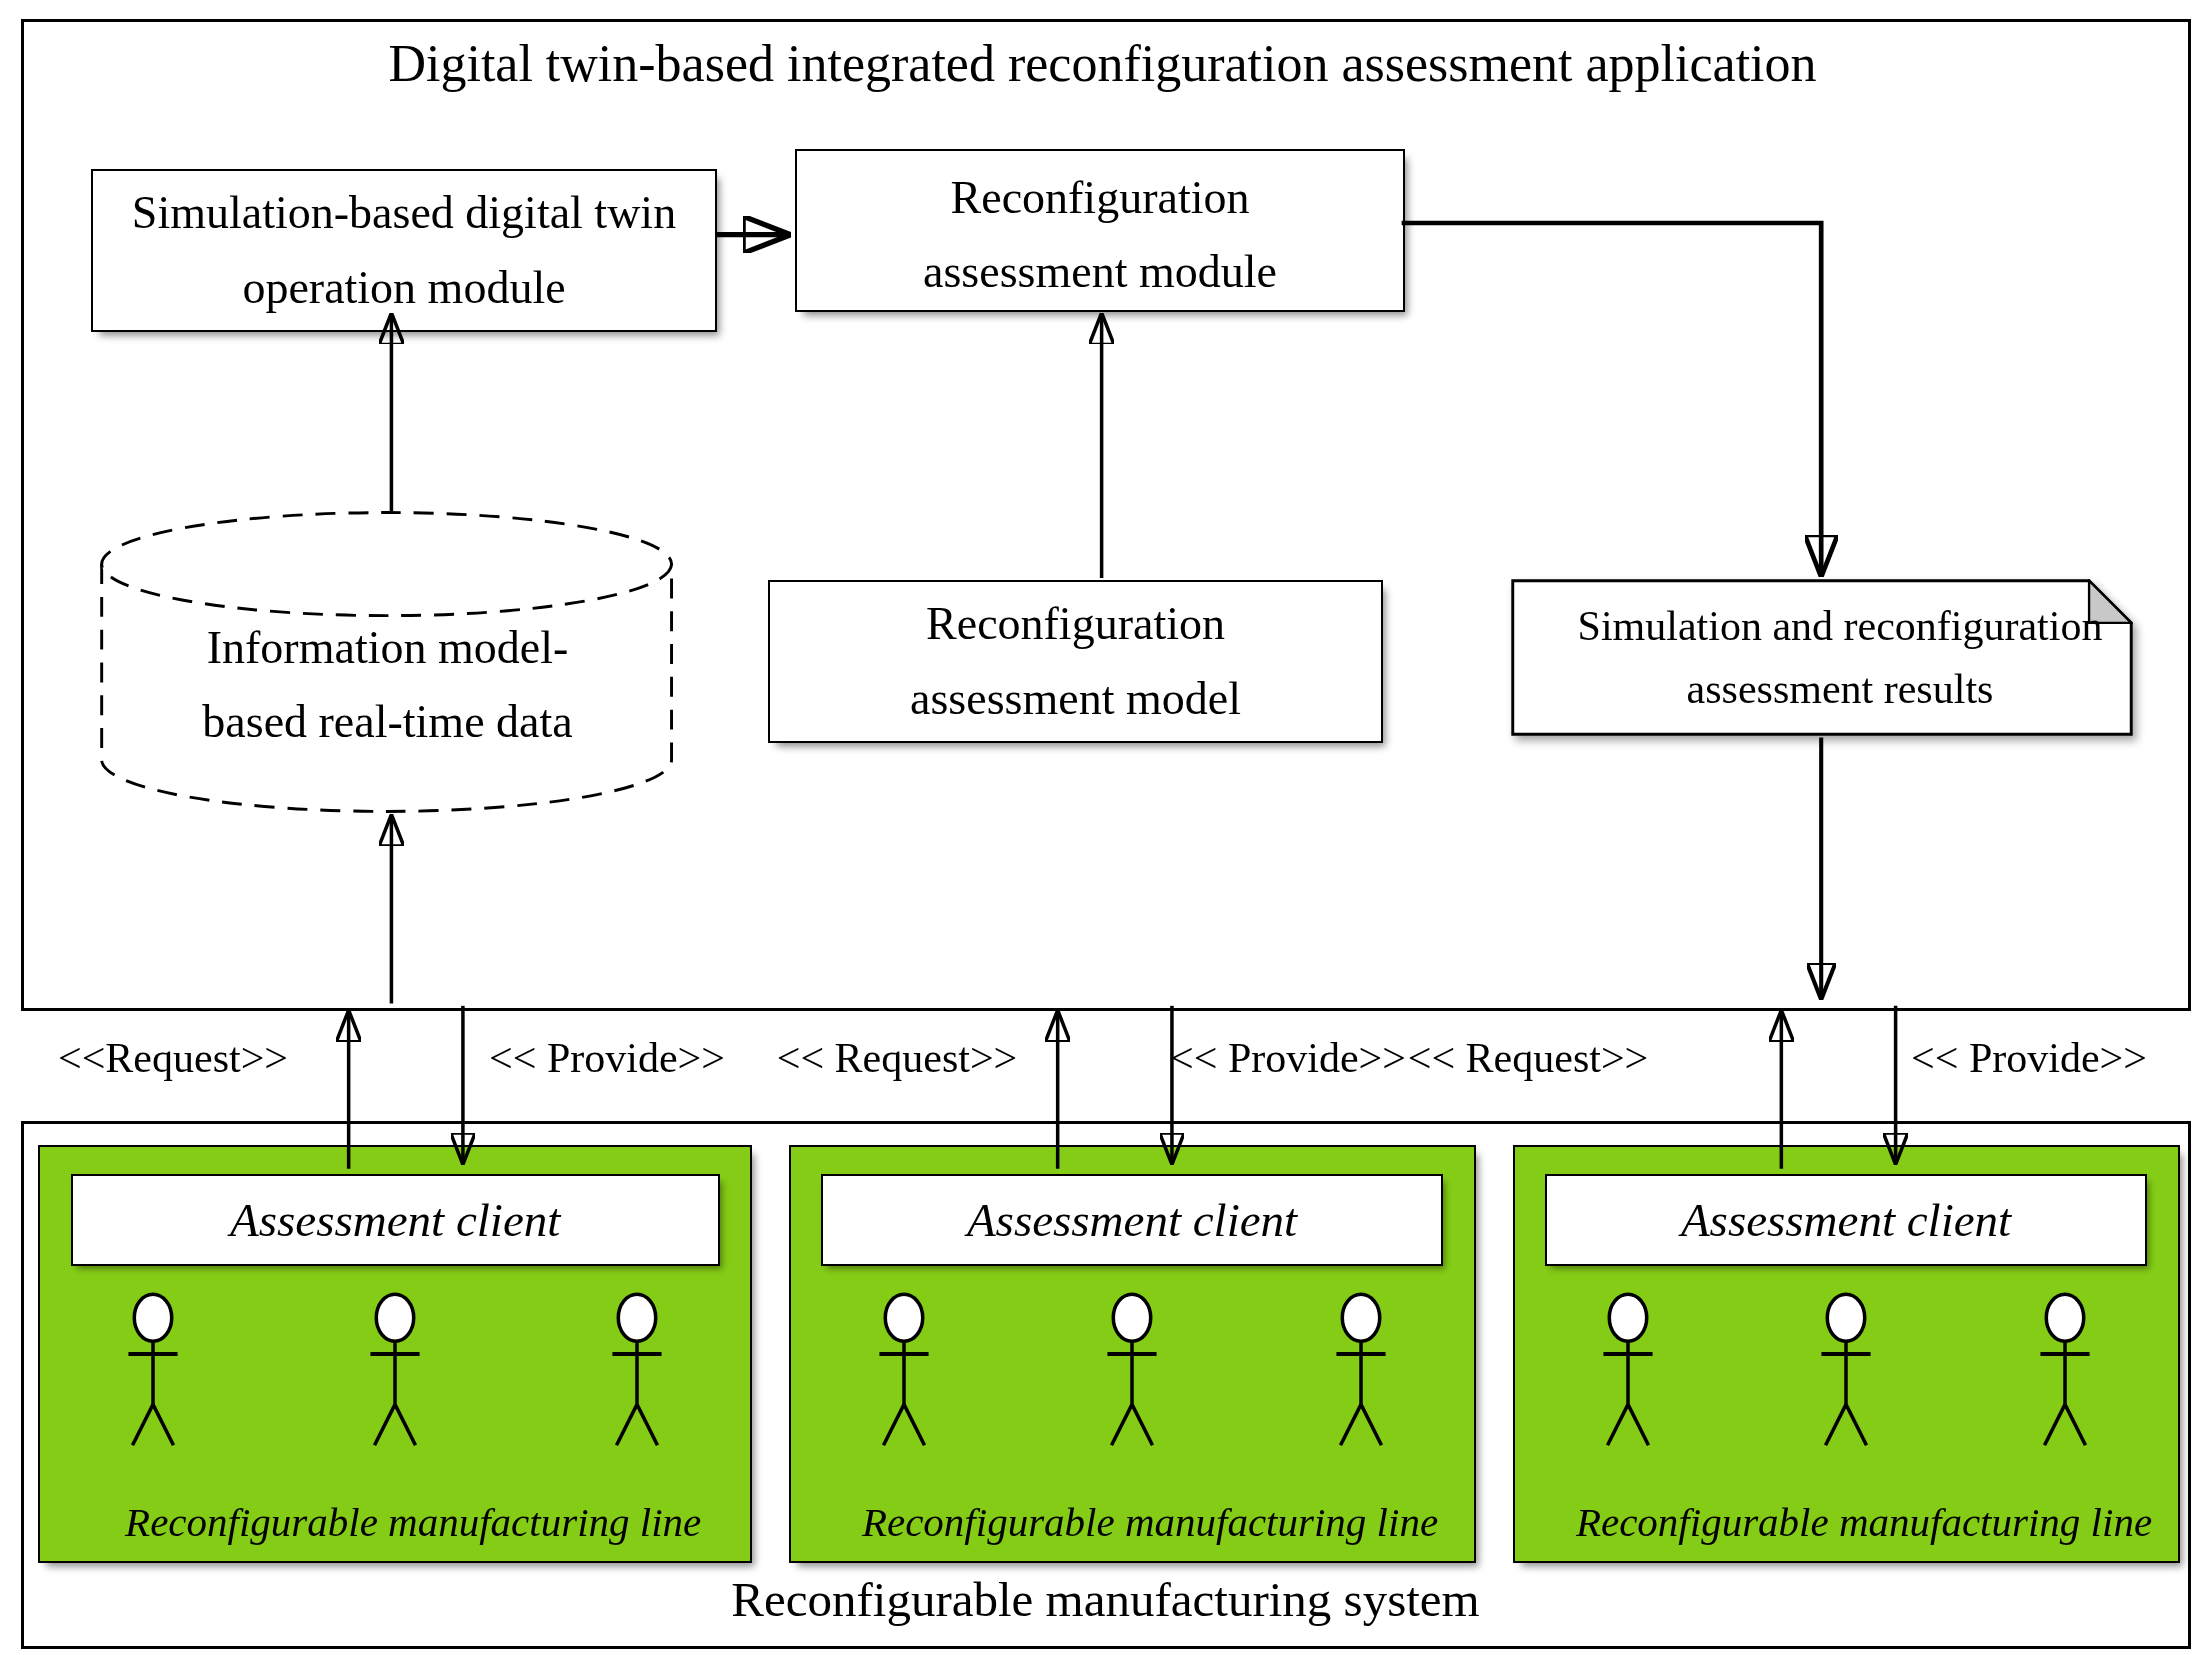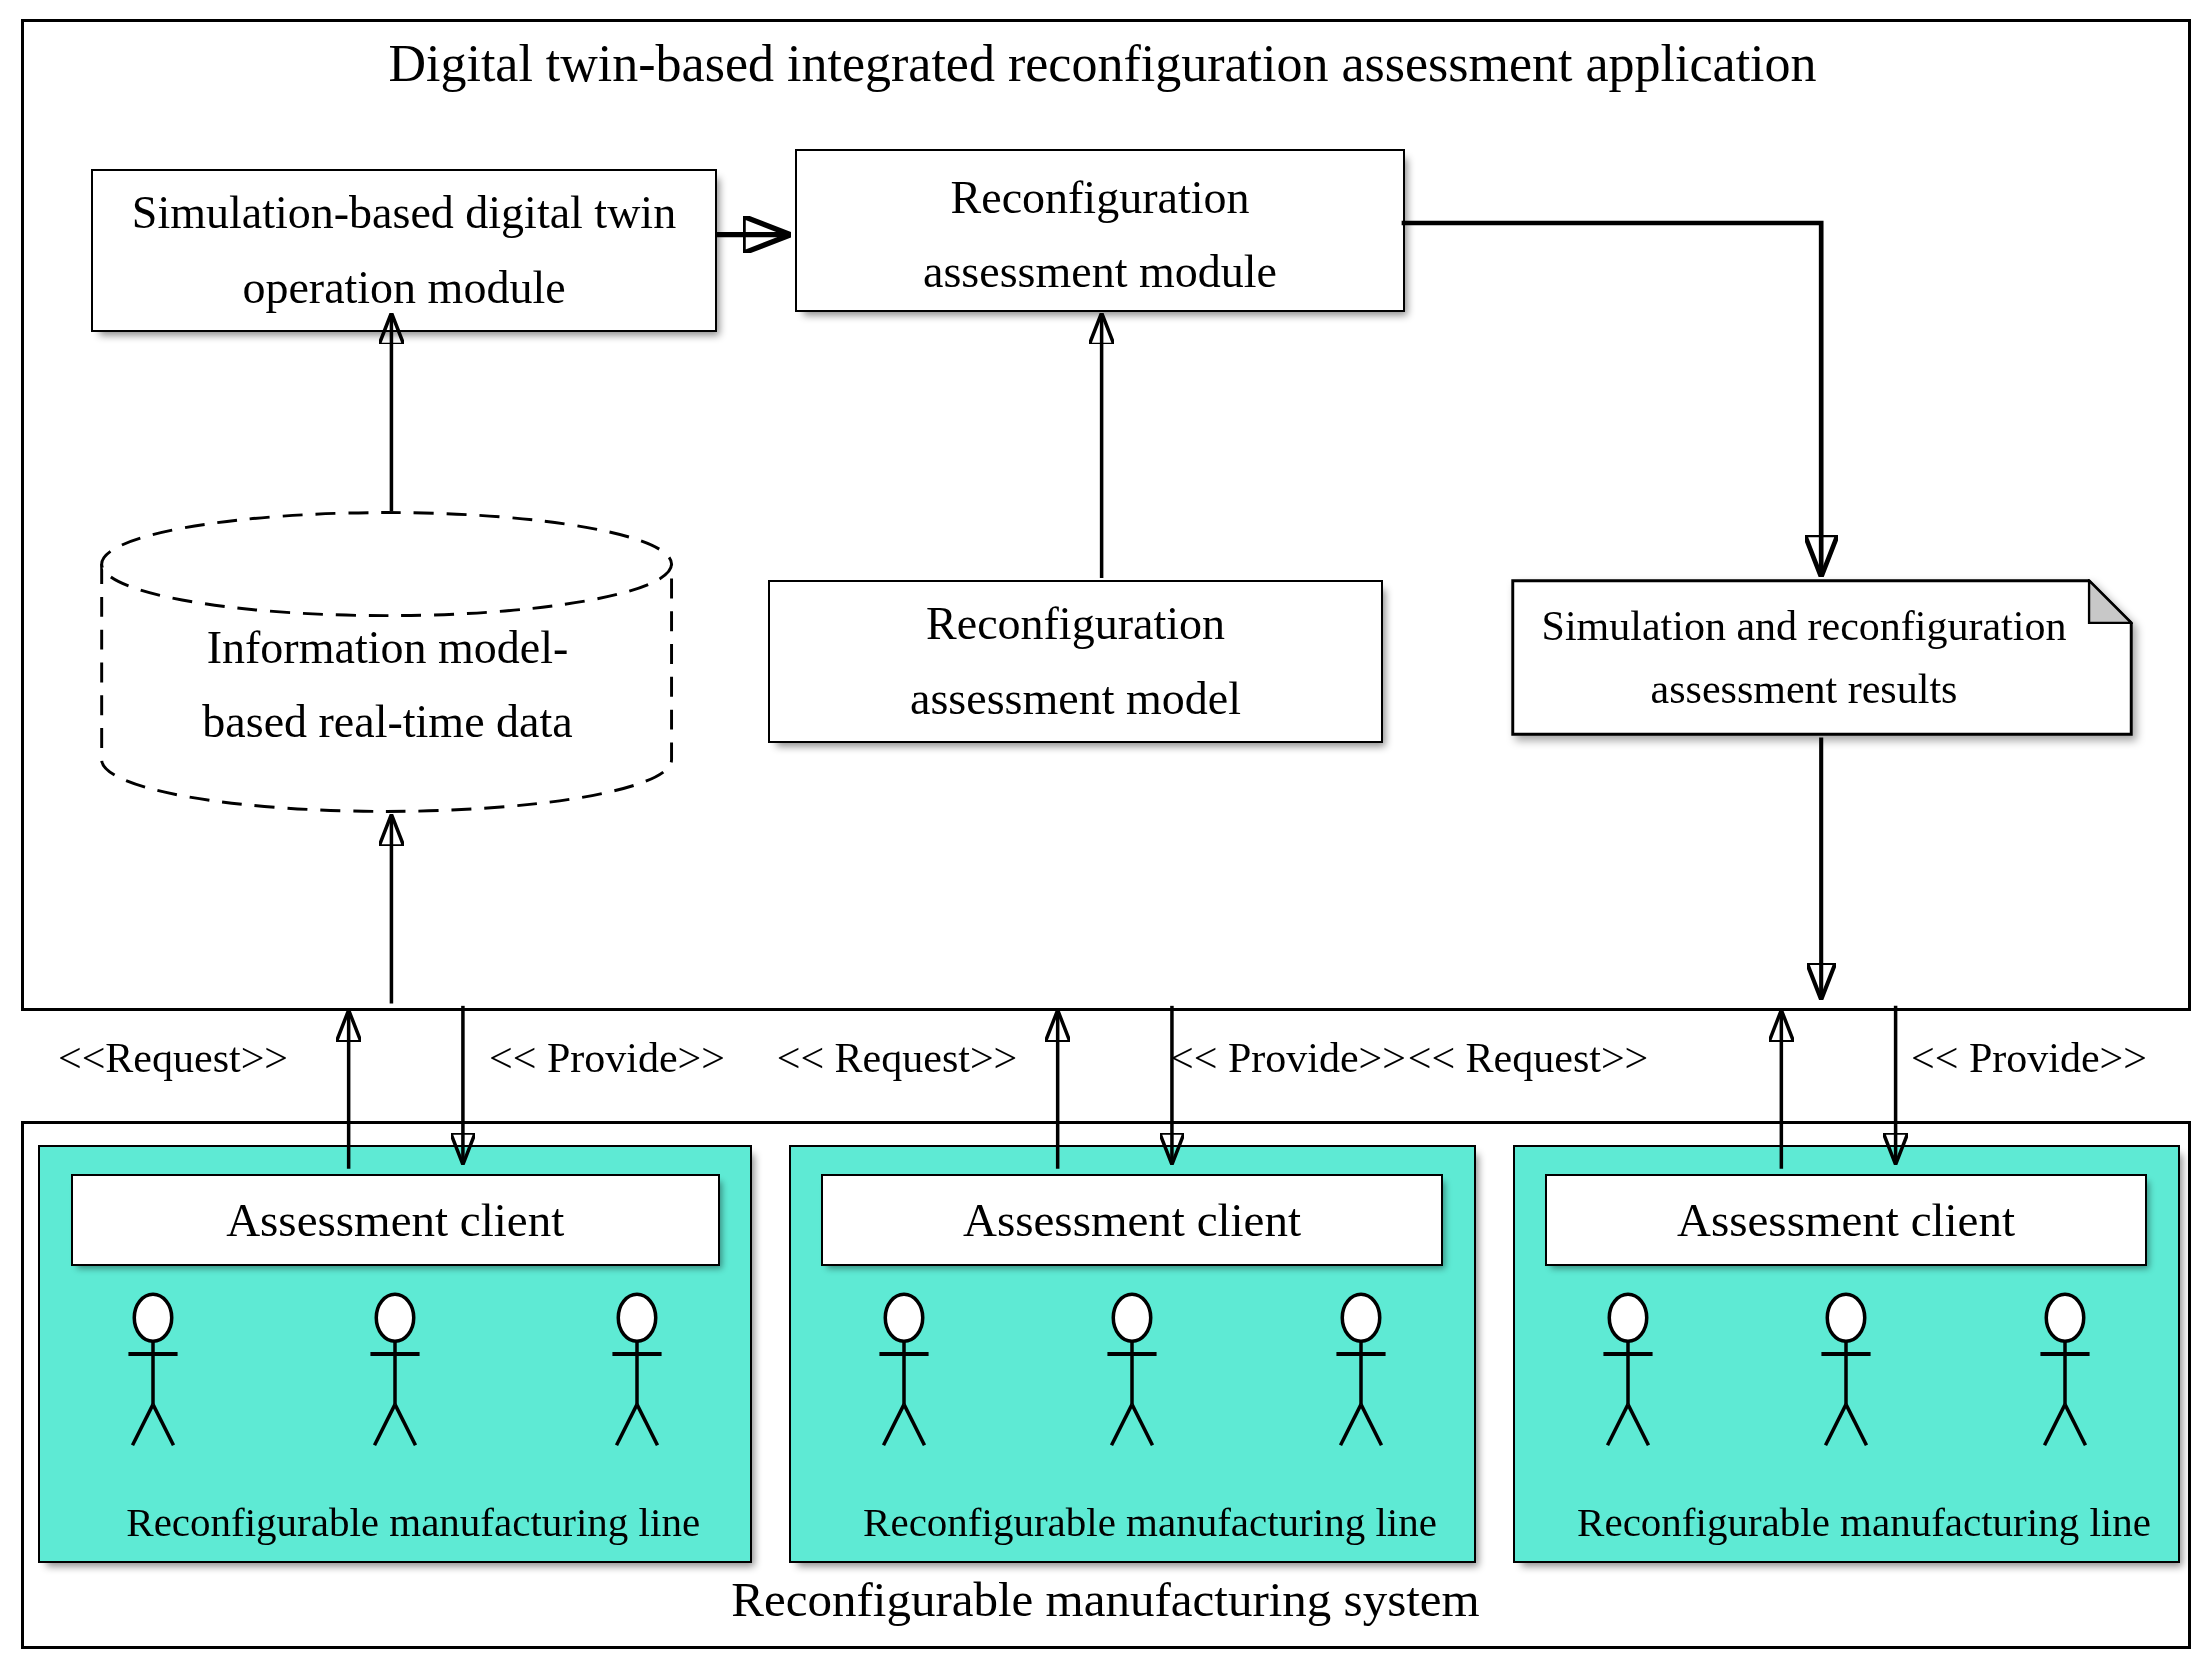--- a/index.html
+++ b/index.html
@@ -25,35 +25,36 @@
   #cylinder-svg{position:absolute;left:97px;top:509px;}
   #cylinder-label{
     position:absolute;left:97px;top:611px;width:581px;text-align:center;
     font-size:46px;line-height:1.6;display:flex;justify-content:center;
   }
   #cylinder-label span{max-width:457px;}
   
   #note-svg{position:absolute;left:1511px;top:579px;filter:drop-shadow(4.1px 5.3px 4.1px rgba(0,0,0,0.35));}
   #note-label{
     position:absolute;left:1511px;top:579px;width:622px;height:157px;
-    display:flex;align-items:center;justify-content:flex-start;text-align:center;
+    display:flex;align-items:center;justify-content:flex-end;text-align:center;
     font-size:42px;line-height:1.5;
   }
   #note-label span{max-width:586px;}
   
   #connectors{position:absolute;left:0;top:0;z-index:7;pointer-events:none;}
   #connectors path{fill:none;stroke:#000;}
   
   .flow-label{
     position:absolute;transform:translate(-50%,-50%);font-size:42px;white-space:nowrap;z-index:8;
   }
   
   .client{
-    position:absolute;top:21px;height:414px;border:2.9px solid #000;background:#5eead4;
+    position:absolute;top:21px;height:414px;border:2.9px solid #000;background:#84cc16;
     box-shadow:5.3px 6.4px 7.6px -2.3px rgba(0,0,0,0.45);
+    font-style:italic;
   }
   .assess{
     position:absolute;left:30.5px;right:30.5px;top:27px;height:88px;border:2.3px solid #000;background:#fff;
     display:flex;align-items:center;justify-content:center;
     font-size:47px;box-shadow:4.1px 5.3px 6.4px -2.3px rgba(0,0,0,0.4);
   }
   .persons{
     position:absolute;left:0;right:0;top:145px;height:158px;
     display:flex;justify-content:space-between;padding:0 69px;
   }

